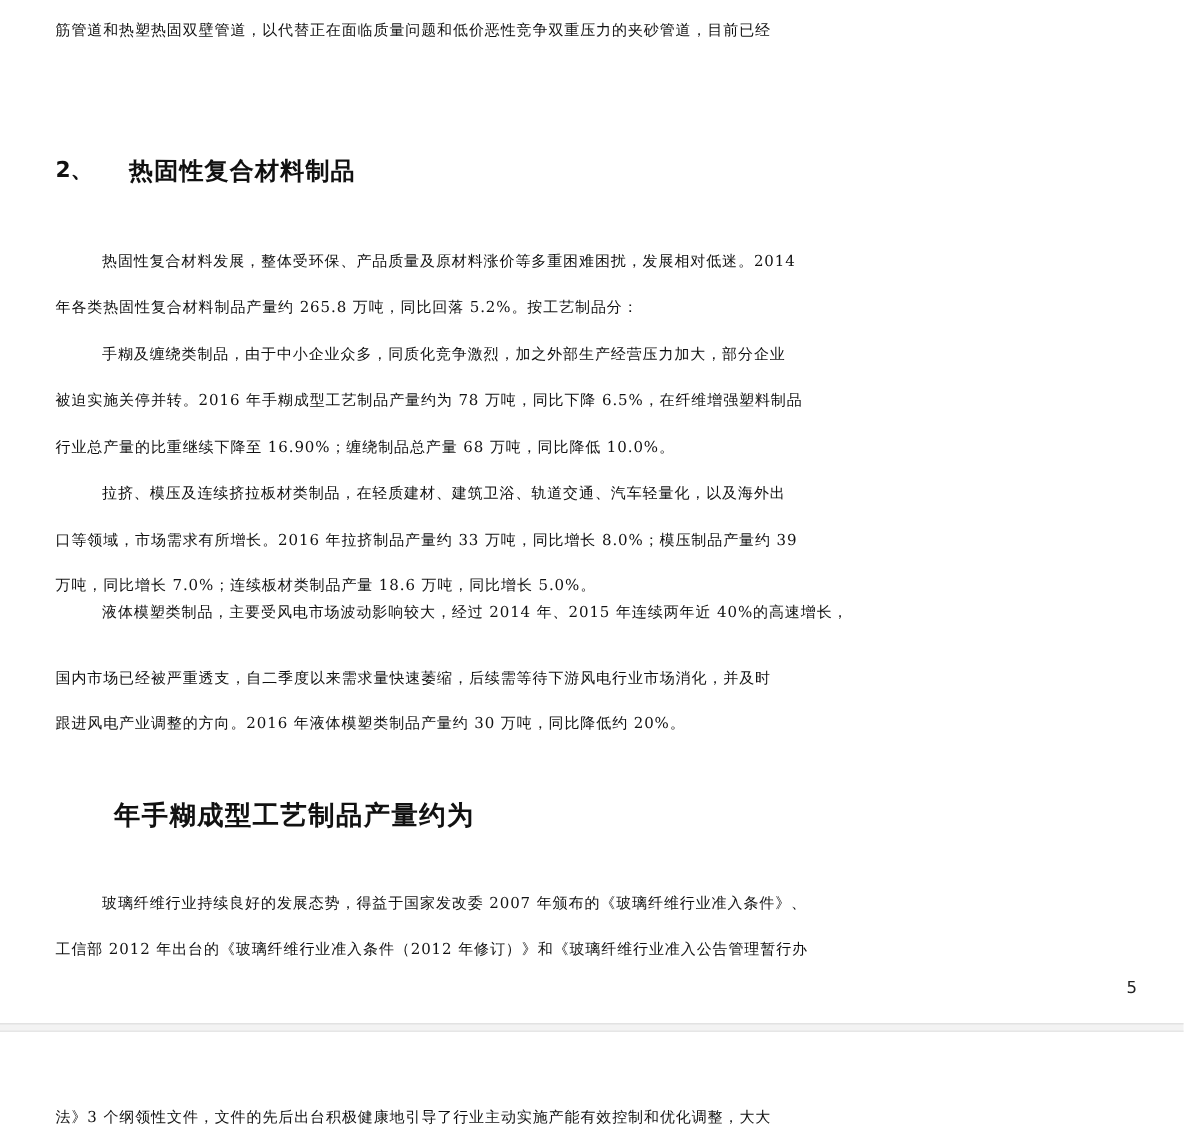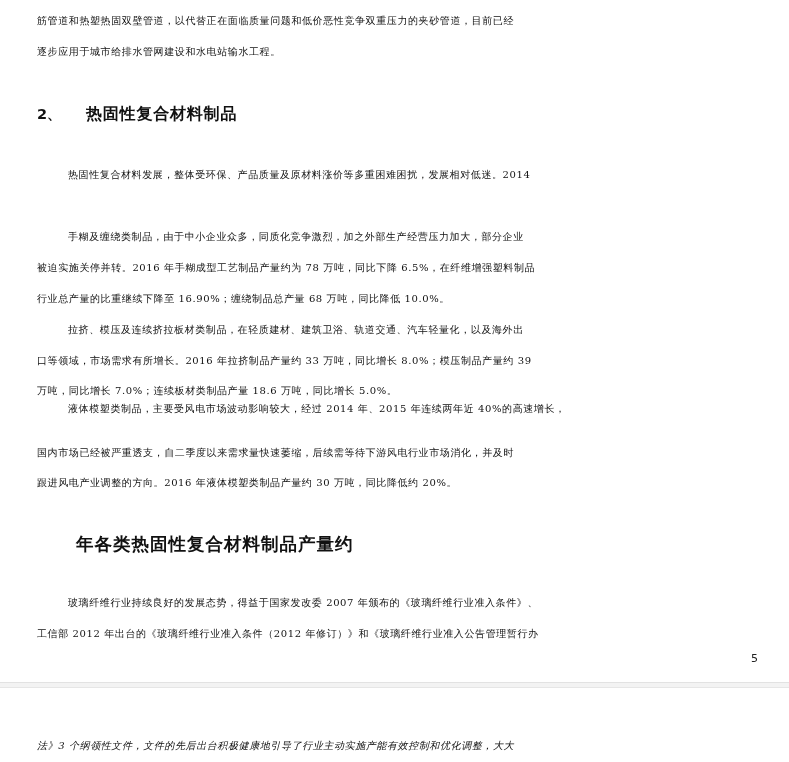--- a/index.html
+++ b/index.html
@@ -15,21 +15,21 @@
       font-family: "DejaVu Serif", "Liberation Serif", serif;
       color: #111111;
     }
     .page {
       position: absolute;
       left: 0;
       width: 789px;
       background: #ffffff;
     }
     .page-a { top: 0; height: 682px; }
-    .page-b { top: 688px; height: 74px; font-style: italic; }
+    .page-b { top: 688px; height: 74px; }
     .page-gap {
       position: absolute;
       left: 0;
       top: 682px;
       width: 789px;
       height: 6px;
       background: #f3f3f3;
       border-top: 1px solid #e2e2e2;
       border-bottom: 1px solid #e6e6e6;
       box-sizing: border-box;
@@ -77,40 +77,40 @@
       font-family: "DejaVu Sans", "Liberation Sans", sans-serif;
       line-height: 14px;
       color: #222222;
     }
   </style>
 </head>
 <body>
 
 <div class="page page-a">
   <div class="line" style="top:11px;">筋管道和热塑热固双壁管道，以代替正在面临质量问题和低价恶性竞争双重压力的夹砂管道，目前已经</div>
-  <div class="line" style="top:42px;">逐步应用于城市给排水管网建设和水电站输水工程。</div>
 
   <div class="heading-num" style="top:104px;">2、</div>
   <div class="heading-text" style="top:104px;">热固性复合材料制品</div>
 
   <div class="line indent" style="top:165px;">热固性复合材料发展，整体受环保、产品质量及原材料涨价等多重困难困扰，发展相对低迷。2014</div>
+  <div class="line" style="top:196px;">年各类热固性复合材料制品产量约 265.8 万吨，同比回落 5.2%。按工艺制品分：</div>
 
   <div class="line indent" style="top:227px;">手糊及缠绕类制品，由于中小企业众多，同质化竞争激烈，加之外部生产经营压力加大，部分企业</div>
   <div class="line" style="top:258px;">被迫实施关停并转。2016 年手糊成型工艺制品产量约为 78 万吨，同比下降 6.5%，在纤维增强塑料制品</div>
   <div class="line" style="top:289px;">行业总产量的比重继续下降至 16.90%；缠绕制品总产量 68 万吨，同比降低 10.0%。</div>
 
   <div class="line indent" style="top:320px;">拉挤、模压及连续挤拉板材类制品，在轻质建材、建筑卫浴、轨道交通、汽车轻量化，以及海外出</div>
   <div class="line" style="top:351px;">口等领域，市场需求有所增长。2016 年拉挤制品产量约 33 万吨，同比增长 8.0%；模压制品产量约 39</div>
   <div class="line" style="top:381px;">万吨，同比增长 7.0%；连续板材类制品产量 18.6 万吨，同比增长 5.0%。</div>
 
   <div class="line indent" style="top:399px;">液体模塑类制品，主要受风电市场波动影响较大，经过 2014 年、2015 年连续两年近 40%的高速增长，</div>
   <div class="line" style="top:443px;">国内市场已经被严重透支，自二季度以来需求量快速萎缩，后续需等待下游风电行业市场消化，并及时</div>
   <div class="line" style="top:473px;">跟进风电产业调整的方向。2016 年液体模塑类制品产量约 30 万吨，同比降低约 20%。</div>
 
-  <div class="section-title" style="top:532px;">年各类热固性复合材料制品产量约</div>
+  <div class="section-title" style="top:532px;">年手糊成型工艺制品产量约为</div>
 
   <div class="line indent" style="top:593px;">玻璃纤维行业持续良好的发展态势，得益于国家发改委 2007 年颁布的《玻璃纤维行业准入条件》、</div>
   <div class="line" style="top:624px;">工信部 2012 年出台的《玻璃纤维行业准入条件（2012 年修订）》和《玻璃纤维行业准入公告管理暂行办</div>
 
   <div class="page-number">5</div>
 </div>
 
 <div class="page-gap"></div>
 
 <div class="page page-b">

